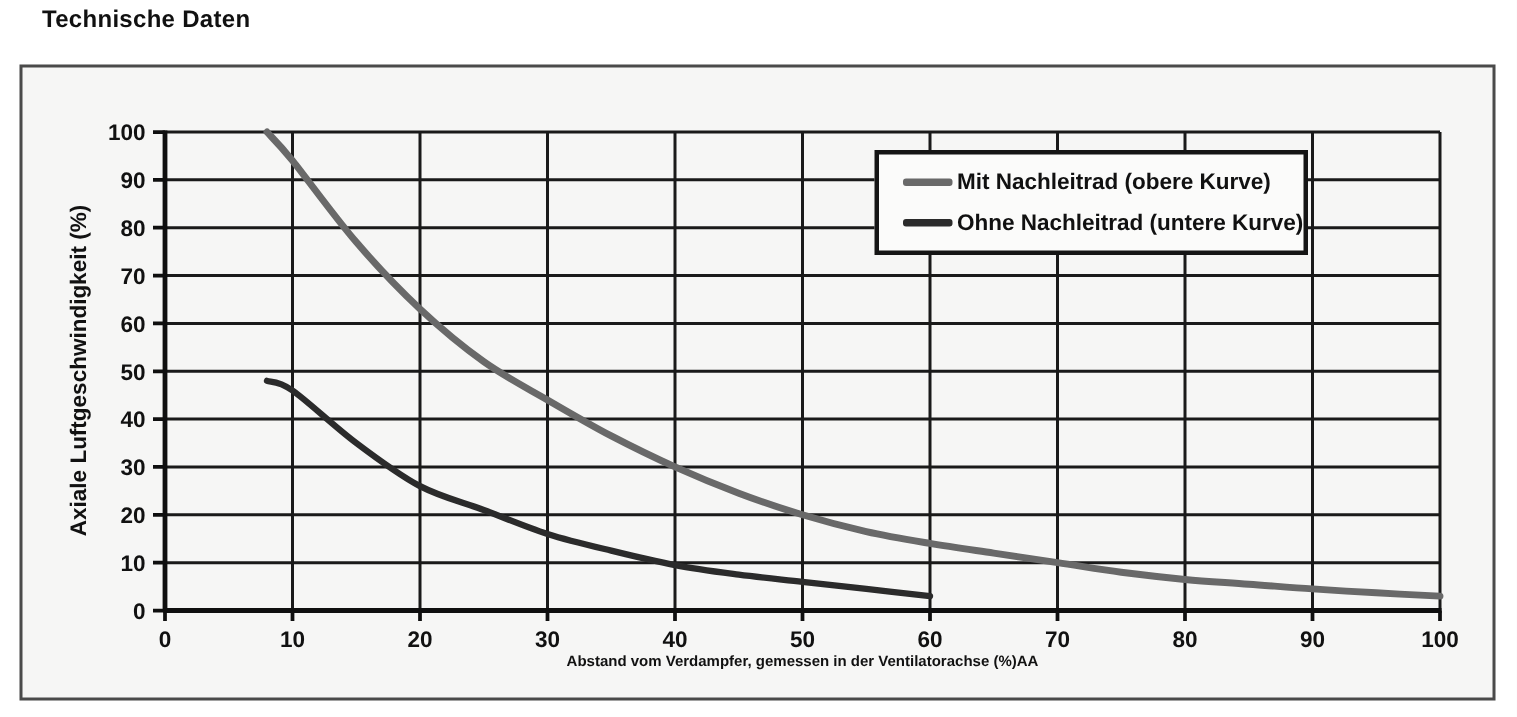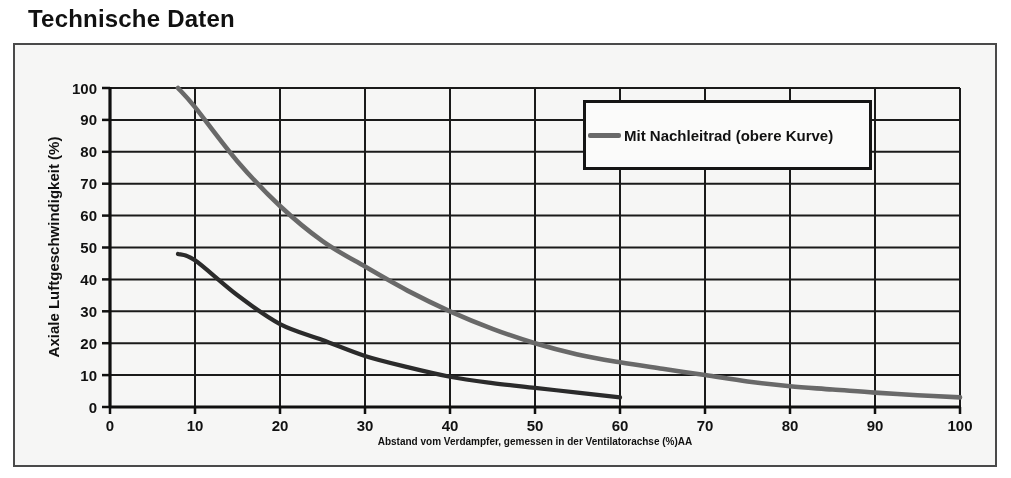--- a/index.html
+++ b/index.html
@@ -9,21 +9,21 @@
     width: 1011px;
     height: 478px;
     font-family: "Liberation Sans", sans-serif;
     position: relative;
     overflow: hidden;
   }
   .page-title {
     position: absolute;
     left: 28px;
     top: 5px;
-    font-size: 24px;
+    font-size: 16px;
     font-weight: bold;
     color: #111111;
     letter-spacing: 0.2px;
   }
   .figure-box {
     position: absolute;
     left: 13px;
     top: 43px;
     width: 980px;
     height: 420px;
@@ -68,21 +68,21 @@
     left: 568px;
     top: 55px;
     width: 289px;
     height: 70px;
     box-sizing: border-box;
     background: #fbfbfa;
     border: 3px solid #151515;
     display: flex;
     flex-direction: column;
     justify-content: space-evenly;
-    padding: 0 2px;
+    padding: 0 16px;
   }
   .legend-row {
     display: flex;
     align-items: center;
     gap: 3px;
   }
   .legend-line {
     width: 33px;
     height: 5px;
     border-radius: 2px;
@@ -175,14 +175,18 @@
     </svg>
 
   <div class="y-axis-title">Axiale Luftgeschwindigkeit (%)</div>
   <div class="x-axis-title">Abstand vom Verdampfer, gemessen in der Ventilatorachse (%)AA</div>
 
   <div class="legend">
     <div class="legend-row">
       <span class="legend-line" style="background: rgb(105, 105, 105);"></span>
       <span class="legend-text">Mit Nachleitrad (obere Kurve)</span>
     </div>
+    <div class="legend-row">
+      <span class="legend-line" style="background: rgb(43, 43, 43);"></span>
+      <span class="legend-text">Ohne Nachleitrad (untere Kurve)</span>
+    </div>
   </div>
 </div>
 
 </body></html>

